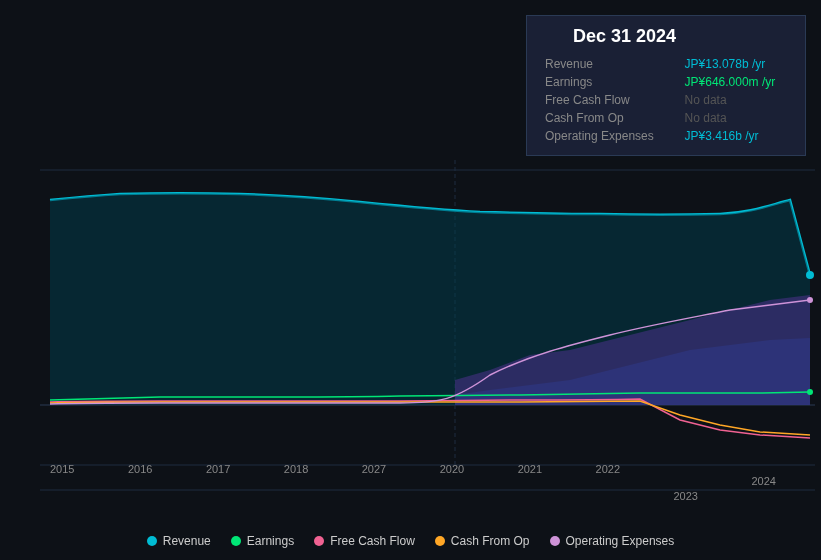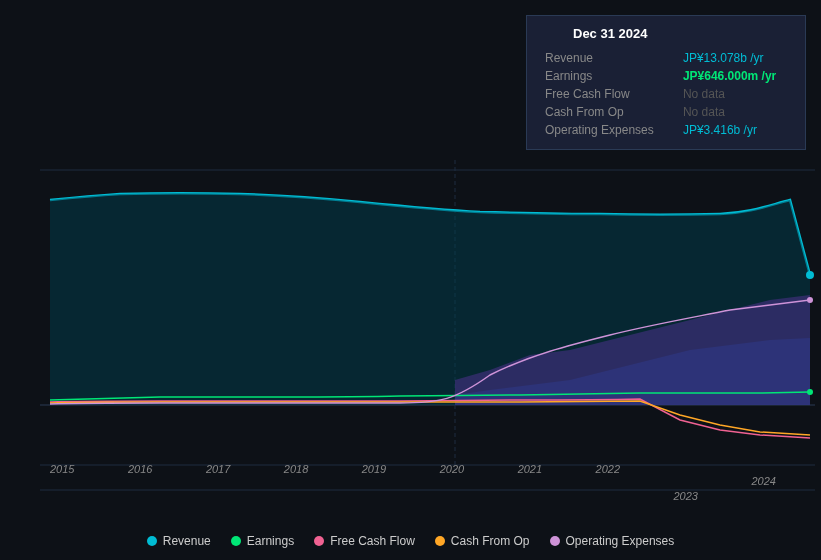--- a/index.html
+++ b/index.html
@@ -26,21 +26,21 @@
       right: 15px;
       background: #1a2035;
       border: 1px solid #2a3a55;
       padding: 10px 14px;
       min-width: 280px;
       z-index: 10;
     }
 
     #tooltip .tooltip-title {
       color: #ffffff;
-      font-size: 13px;
+      font-size: 18px;
       font-weight: bold;
       margin-bottom: 8px;
       padding-left: 32px;
     }
 
     #tooltip table {
       width: 100%;
       border-collapse: collapse;
     }
 
@@ -54,38 +54,37 @@
       color: #888;
       white-space: nowrap;
       padding-right: 12px;
     }
 
     #tooltip .value-col {
       color: #ccc;
     }
 
     #tooltip .value-cyan { color: #00bcd4; }
-    #tooltip .value-green { color: #00e676; font-weight: bold; }
+    #tooltip .value-green { color: #00e676; }
     #tooltip .value-nodata { color: #555; }
 
     
     .y-label {
       position: absolute;
       color: #888;
       font-size: 11px;
       left: 8px;
     }
 
     
     .x-label {
       position: absolute;
       color: #888;
       font-size: 11px;
       bottom: 60px;
-      font-style: italic;
     }
 
     
     #chart-svg {
       position: absolute;
       top: 0;
       left: 0;
       width: 821px;
       height: 510px;
     }
@@ -200,21 +199,21 @@
     <circle cx="810" cy="300" r="3" fill="#ce93d8"></circle>
 
     <line x1="40" y1="490" x2="815" y2="490" stroke="#1e2d40" stroke-width="1"></line>
   </svg>
 
   <div style="position:absolute; bottom:58px; left:0; right:0; display:flex; justify-content:space-between; padding:0 45px 0 50px;">
     <span class="x-label" style="position:relative; bottom:auto;">2015</span>
     <span class="x-label" style="position:relative; bottom:auto;">2016</span>
     <span class="x-label" style="position:relative; bottom:auto;">2017</span>
     <span class="x-label" style="position:relative; bottom:auto;">2018</span>
-    <span class="x-label" style="position:relative; bottom:auto;">2019</span>
+    <span class="x-label" style="position:relative; bottom:auto;">2027</span>
     <span class="x-label" style="position:relative; bottom:auto;">2020</span>
     <span class="x-label" style="position:relative; bottom:auto;">2021</span>
     <span class="x-label" style="position:relative; bottom:auto;">2022</span>
     <span class="x-label" style="position:relative; bottom:auto;margin-top:27px;">2023</span>
     <span class="x-label" style="position:relative; bottom:auto;margin-top:12px;">2024</span>
   </div>
 
   <div id="legend">
     <div class="legend-item">
       <div class="legend-dot" style="background-color:#00bcd4;"></div>

